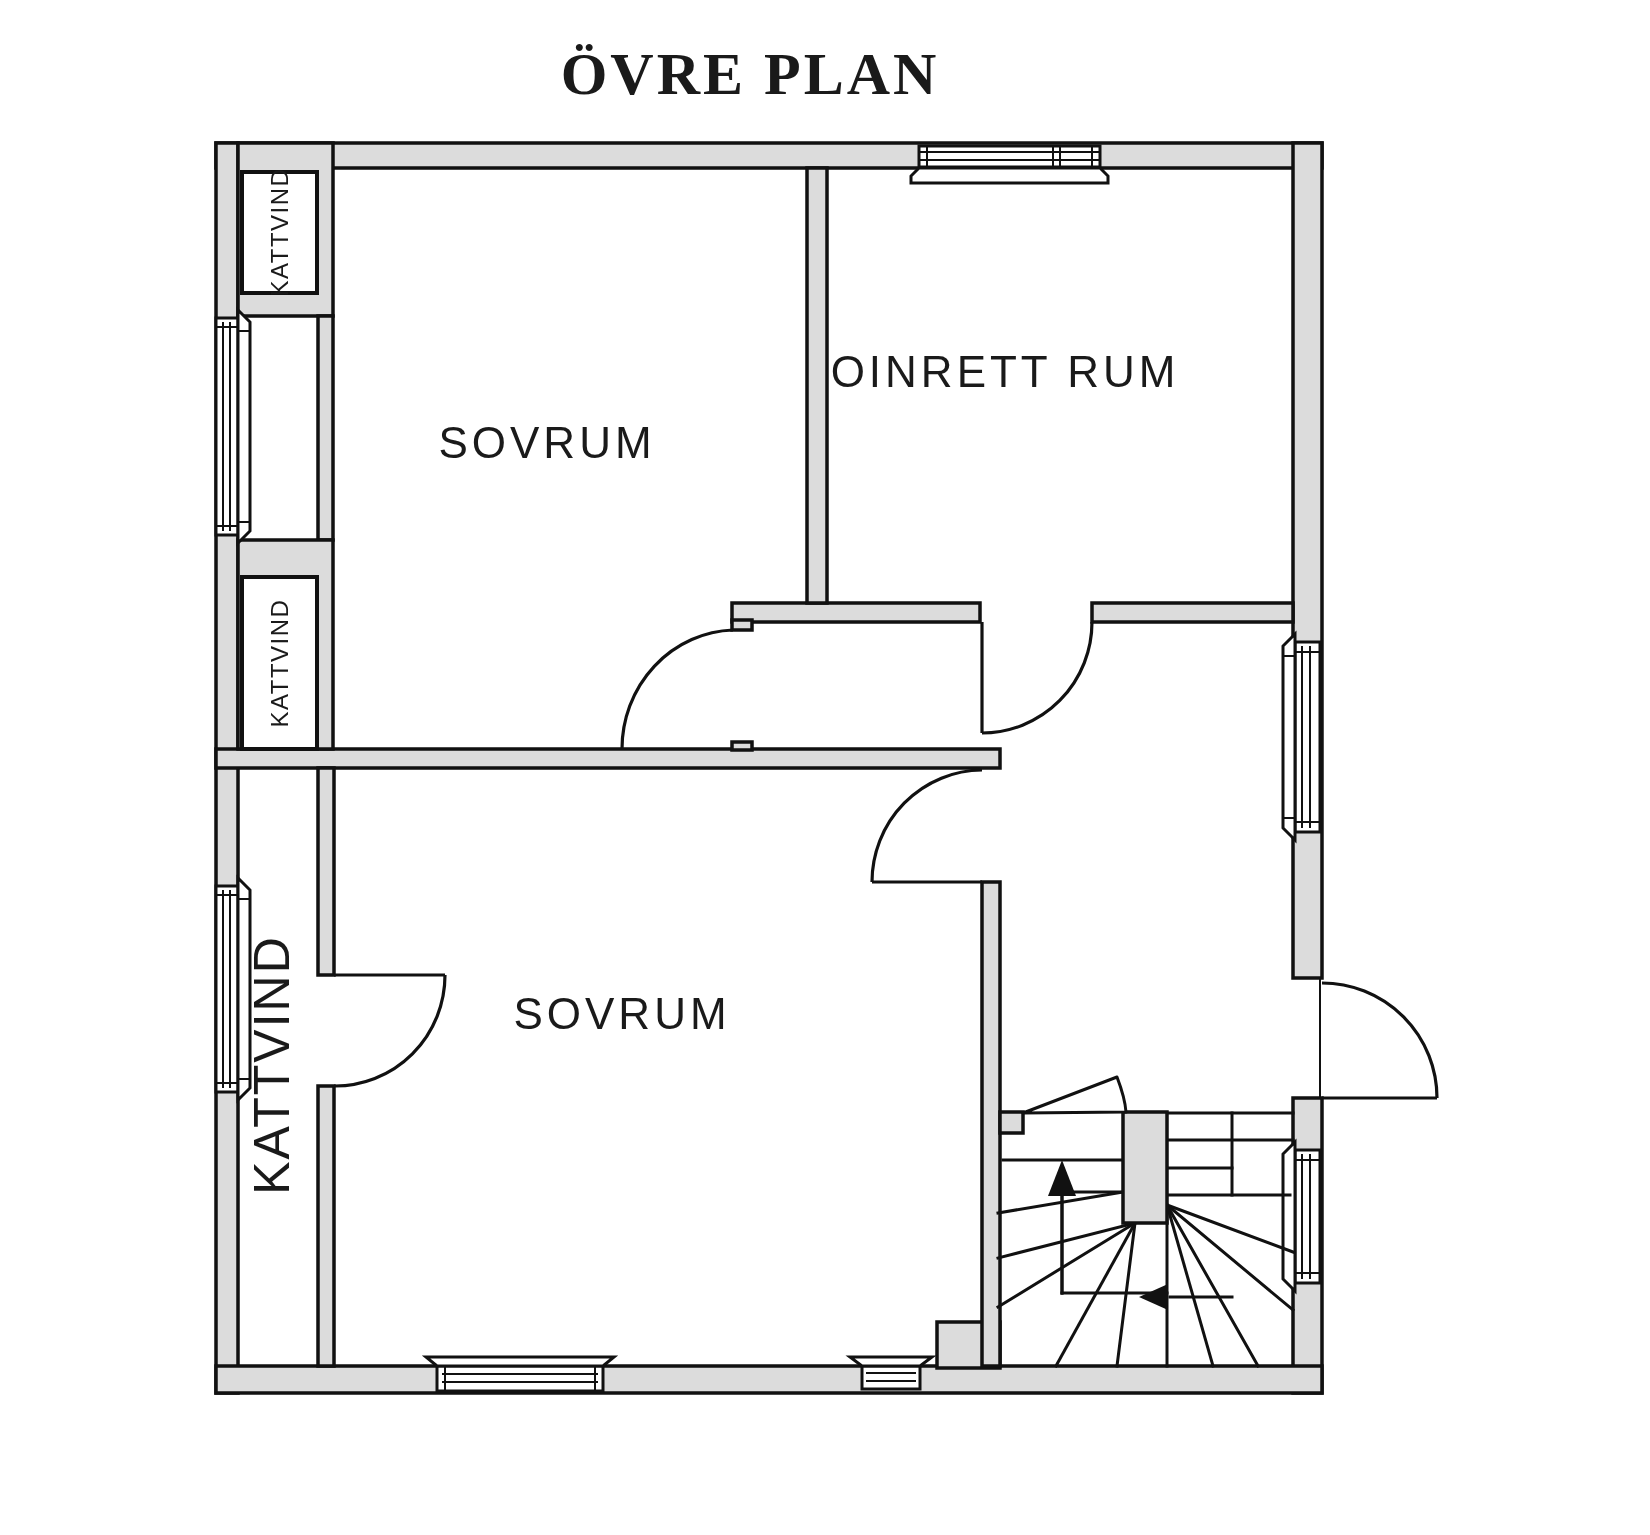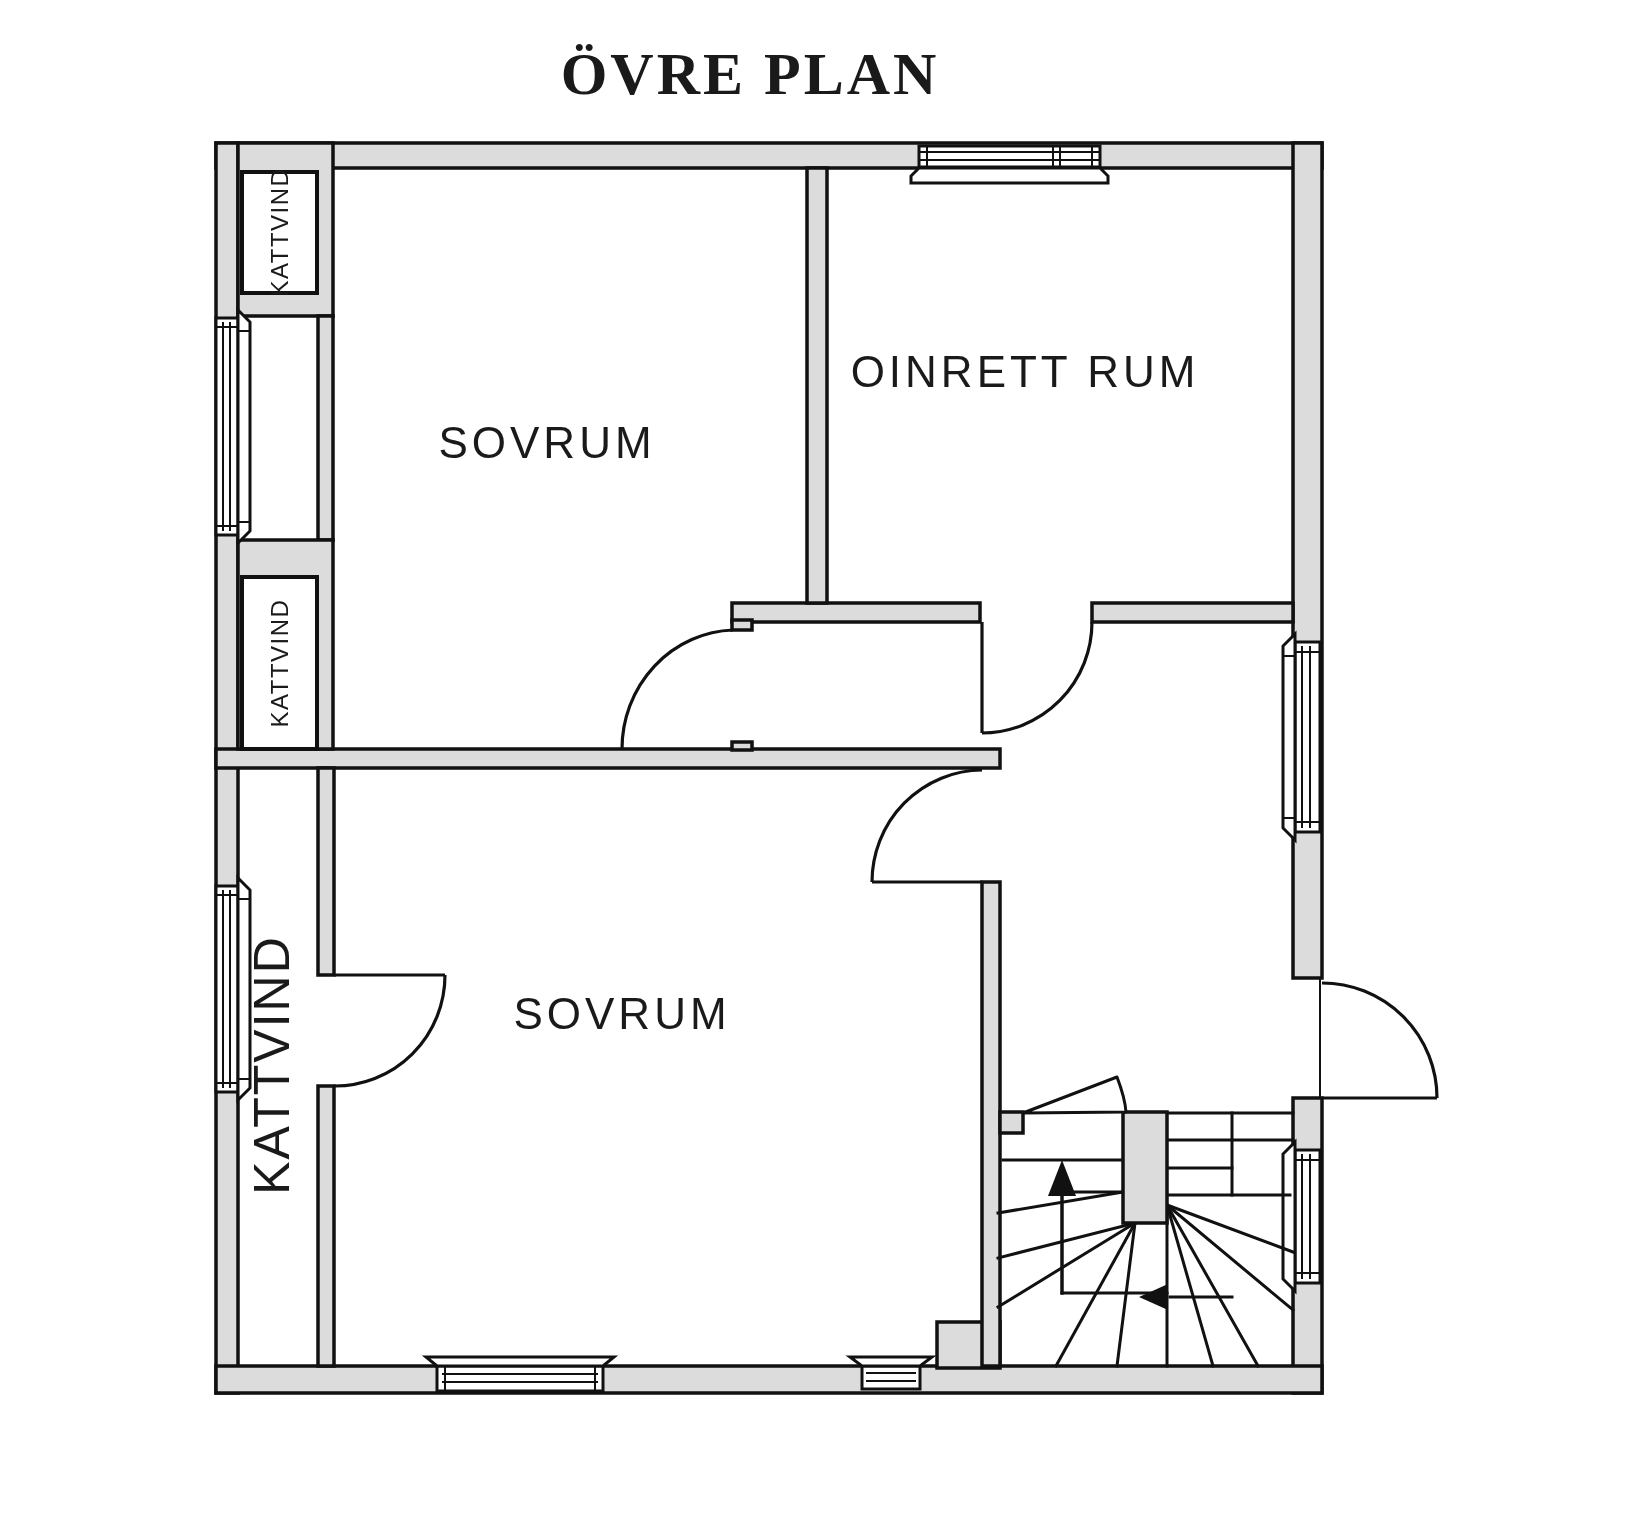--- a/index.html
+++ b/index.html
@@ -201,21 +201,21 @@
         <path class="stair" d="M1232 1297 H1170"></path>
         <polygon class="arrowhead" points="1139,1297 1168,1284 1168,1310"></polygon>
       </g>
     </g>
   </svg>
 
   <div class="page-title">ÖVRE PLAN</div>
 
   <div class="room-label" style="left:547px;top:443px;">SOVRUM</div>
 
-  <div class="room-label" style="left:1005px;top:372px;margin-left:20px;">OINRETT RUM</div>
+  <div class="room-label" style="left:1005px;top:372px;">OINRETT RUM</div>
 
   <div class="room-label" style="left:622px;top:1014px;">SOVRUM</div>
 
   <div class="room-label vertical small" style="left:280px;top:232px;">KATTVIND</div>
 
   <div class="room-label vertical small" style="left:280px;top:663px;">KATTVIND</div>
 
   <div class="room-label vertical big" style="left:272px;top:1065px;">KATTVIND</div>
 </div>
 

